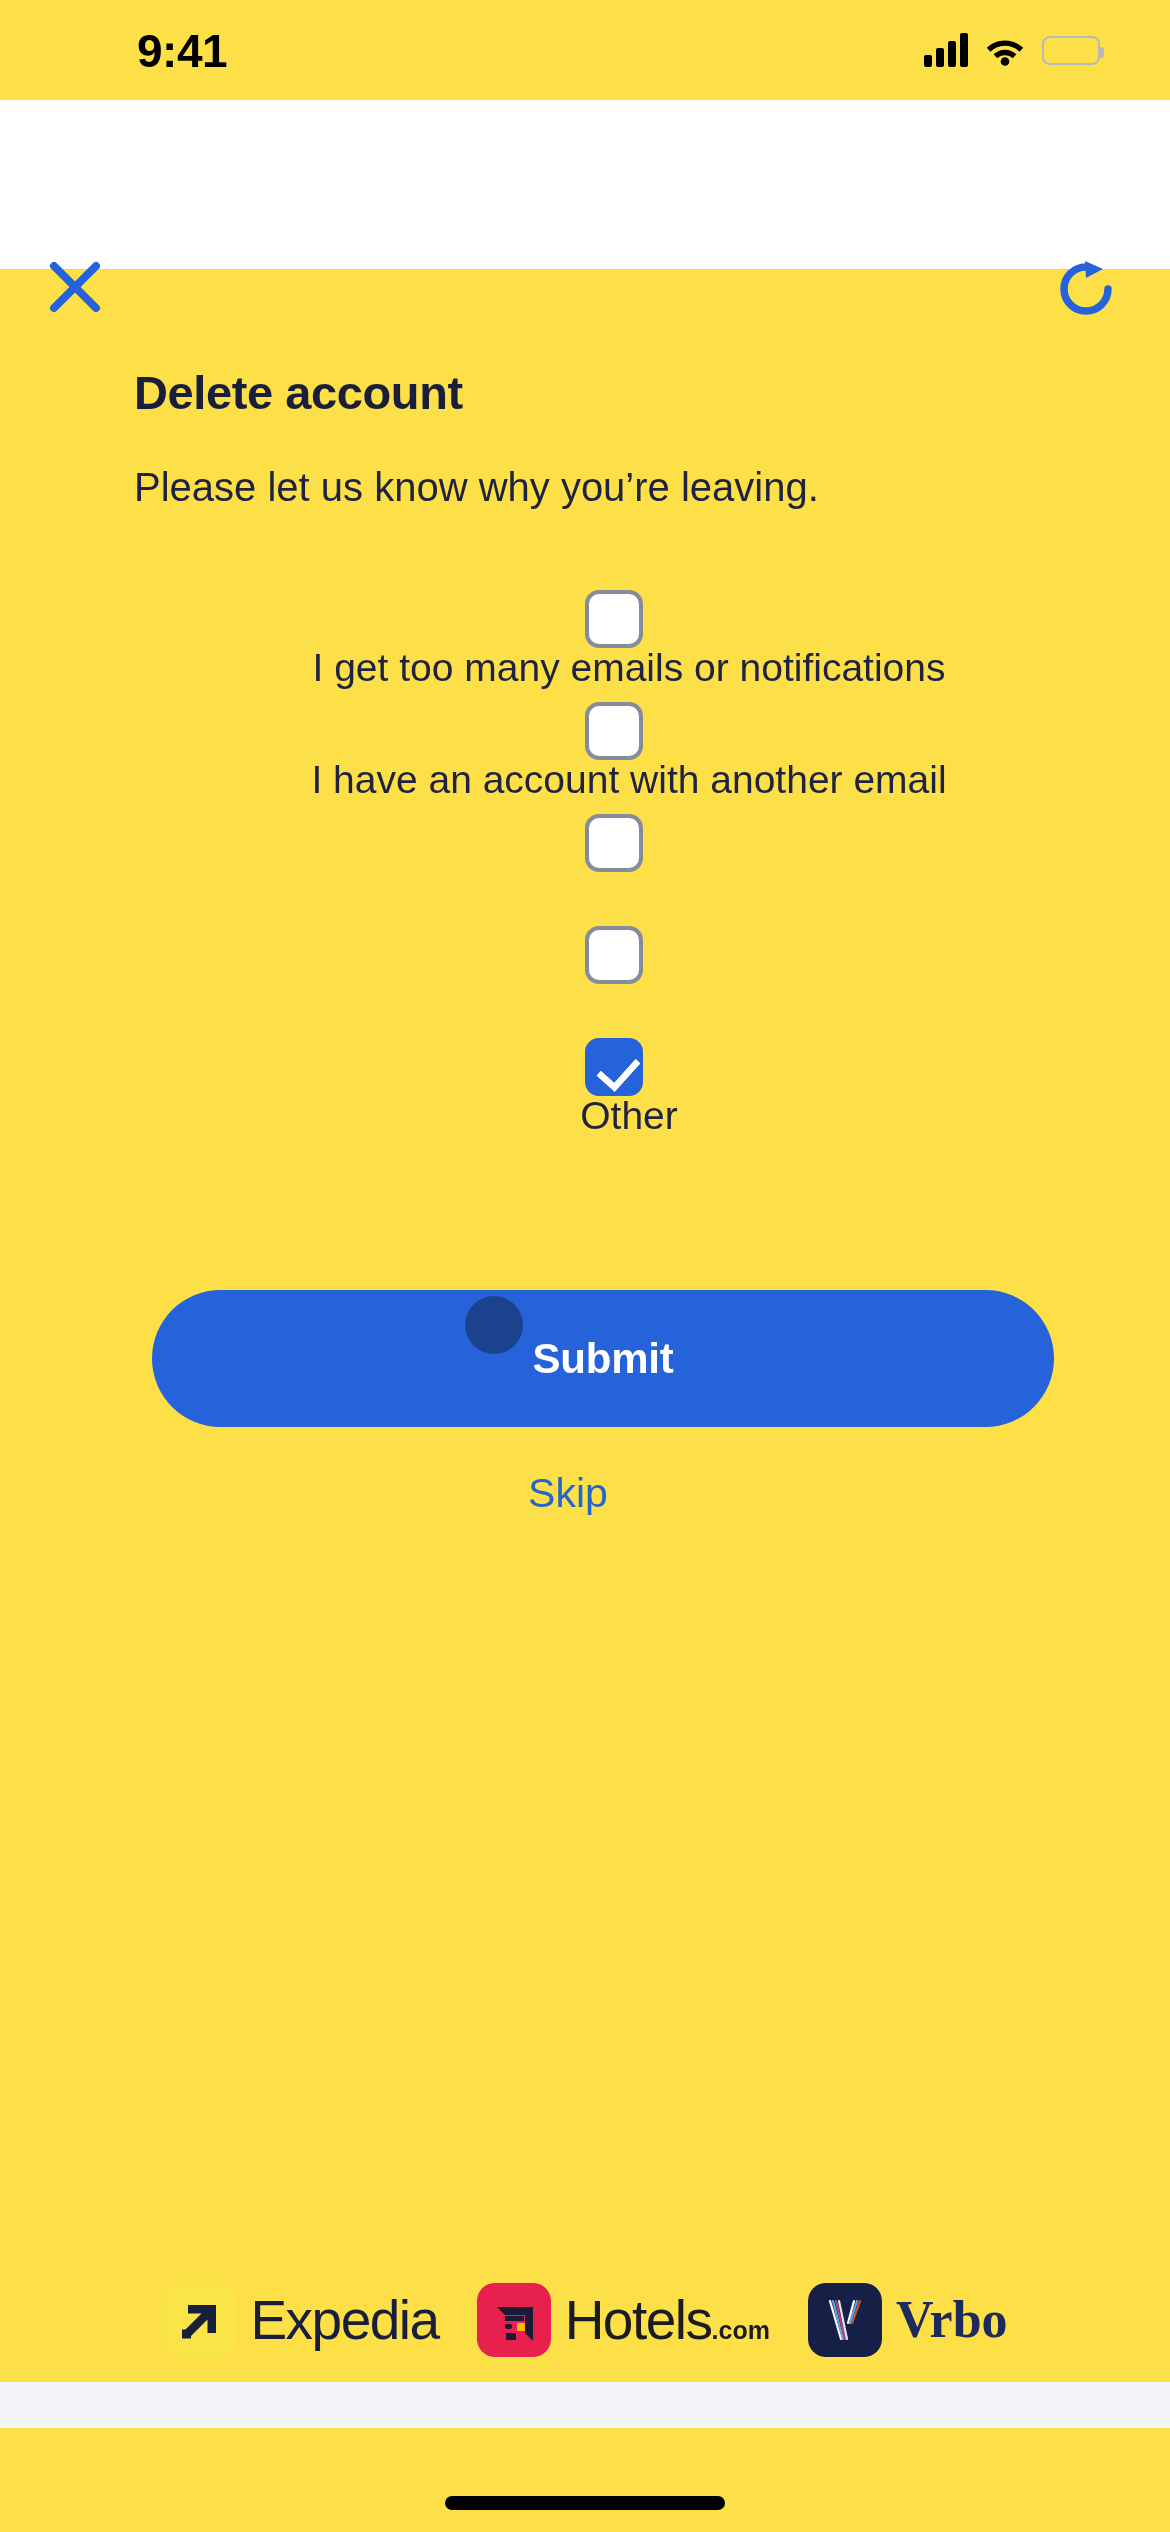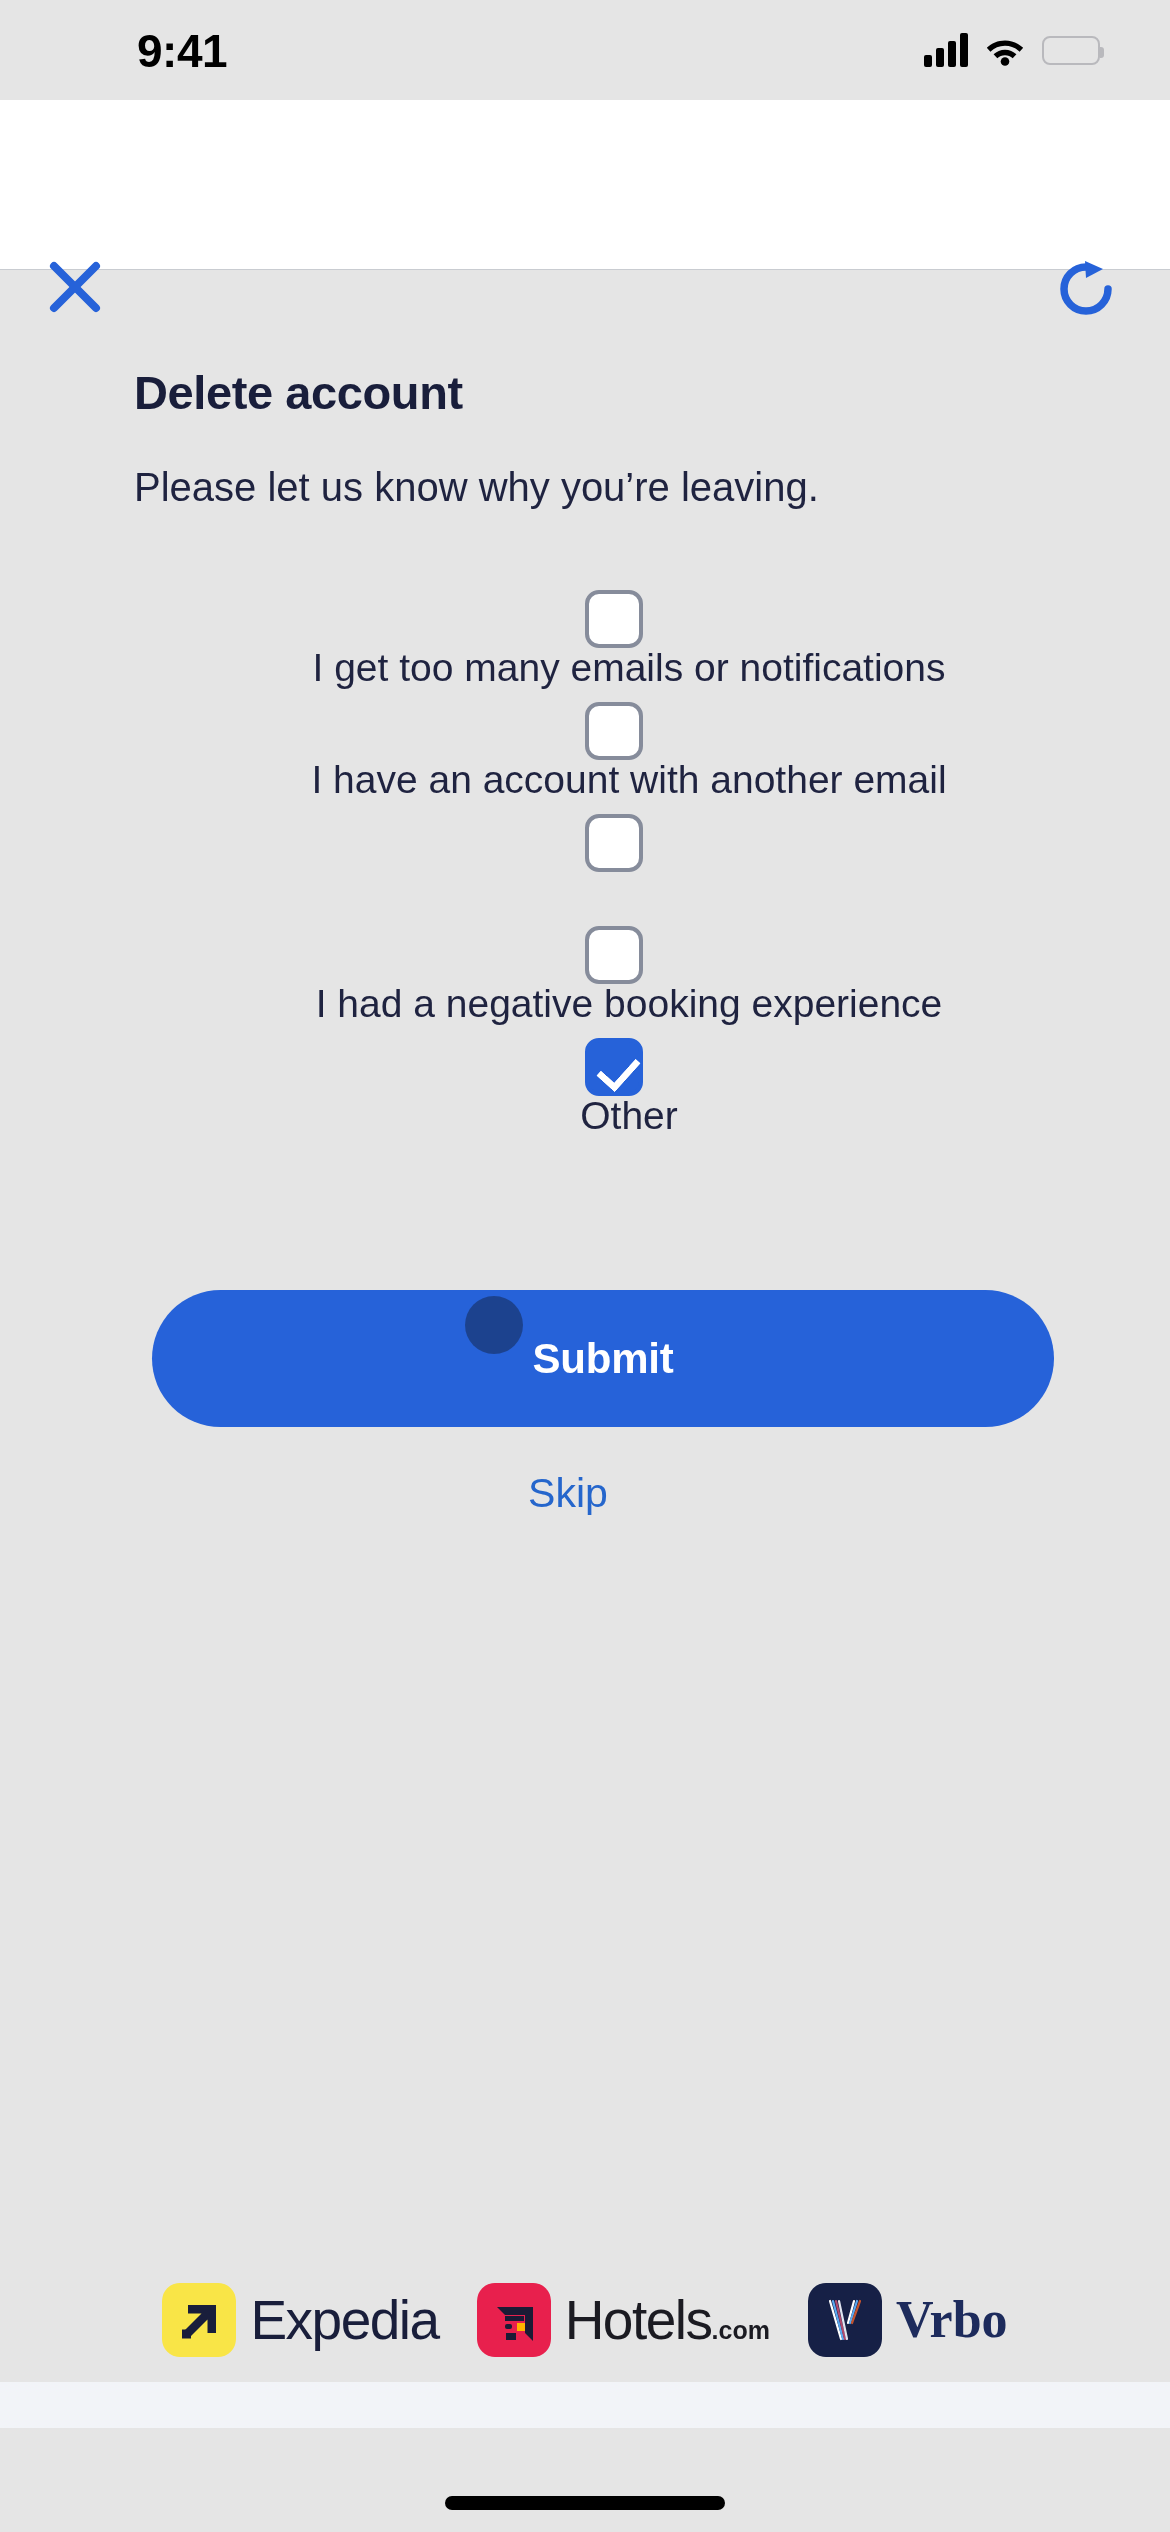--- a/index.html
+++ b/index.html
@@ -6,21 +6,21 @@
   html, body {
     width:1170px; height:2532px;
     background:#ffffff;
     font-family:"Liberation Sans", sans-serif;
     -webkit-font-smoothing:antialiased;
     overflow:hidden;
   }
   .screen {
     position:relative;
     width:1170px; height:2532px;
-    background:#e5e5e5;
+    background:#fde047;
   }
 
   
   .status-bar {
     position:absolute; top:0; left:0;
     width:1170px; height:100px;
   }
   .status-time {
     position:absolute; left:137px; top:24px;
     width:180px;
@@ -255,21 +255,20 @@
         <span class="cbox"></span>
         <span class="option-label">I have an account with another email</span>
       </div>
 
       <div class="option-row">
         <span class="cbox"></span>
       </div>
 
       <div class="option-row">
         <span class="cbox"></span>
-        <span class="option-label">I had a negative booking experience</span>
       </div>
 
       <div class="option-row">
         <span class="cbox checked"></span>
         <span class="option-label">Other</span>
       </div>
 
     </div>
 
     <button class="submit-btn">Submit</button>

